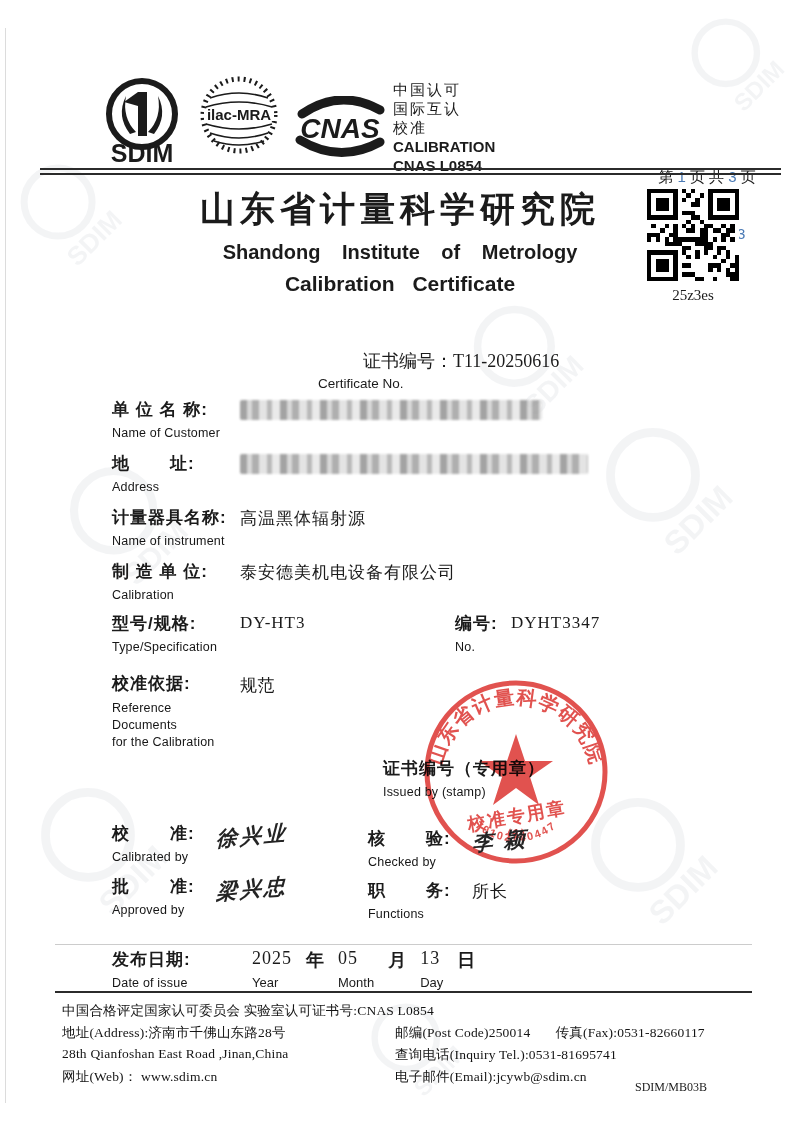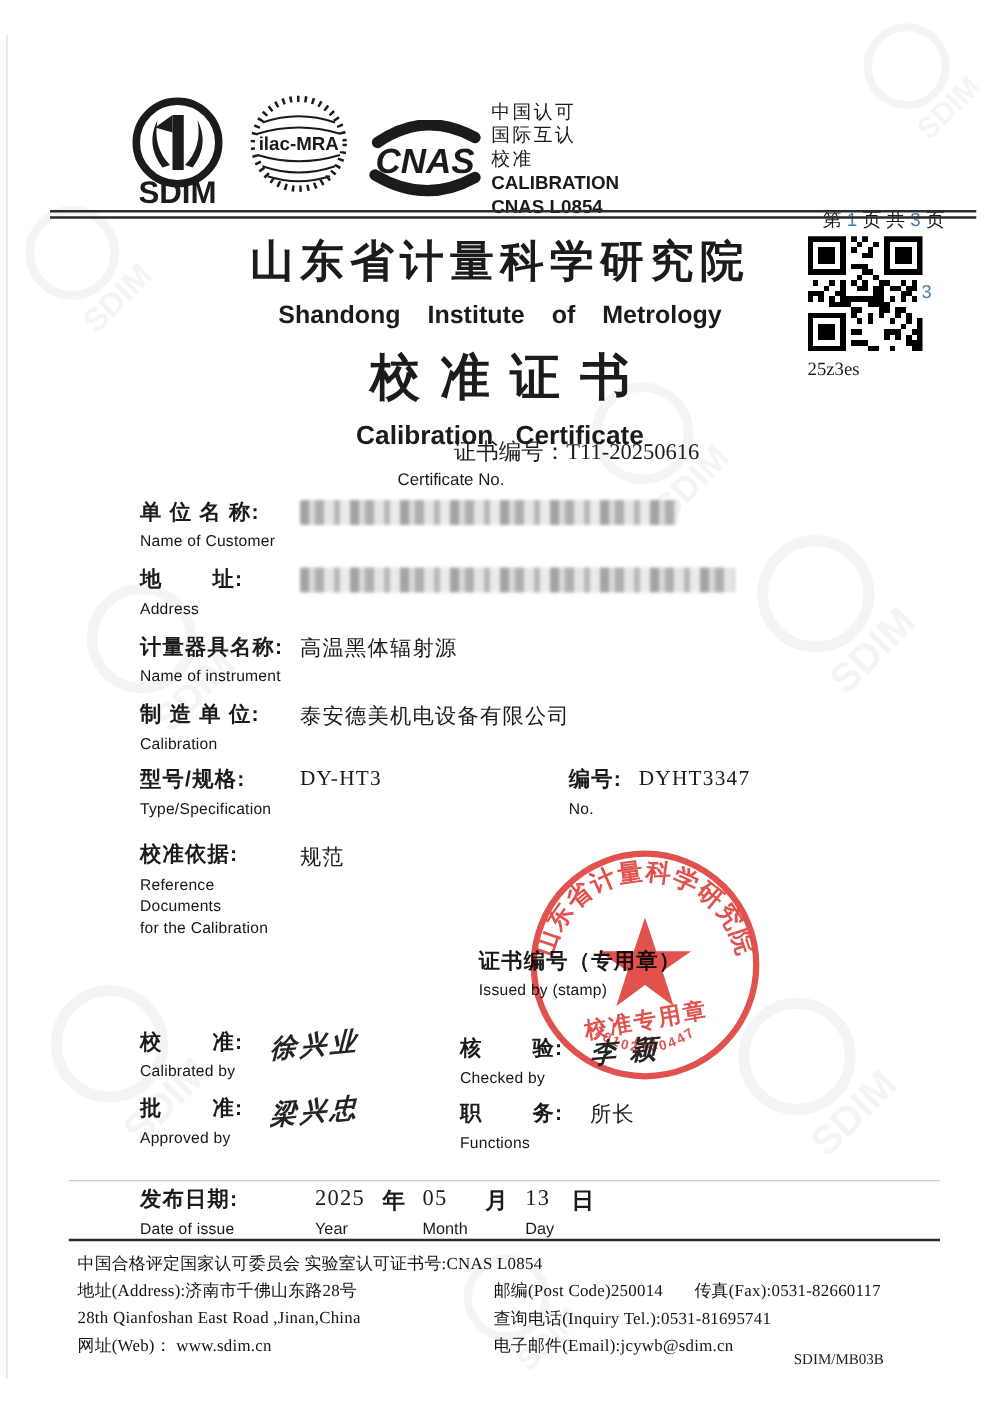--- a/index.html
+++ b/index.html
@@ -21,21 +21,21 @@
   
   .titleblock{left:0;top:186px;width:800px;text-align:center;}
   .t-cn{font-size:35px;font-weight:bold;letter-spacing:5px;font-family:"Liberation Serif",serif;}
   .t-en{font-size:20px;font-weight:bold;word-spacing:16px;margin-top:8px;}
   .c-cn{font-size:40px;font-weight:900;letter-spacing:16px;margin-top:10px;text-indent:16px;}
   .c-en{font-size:21px;font-weight:bold;word-spacing:12px;margin-top:8px;}
   .certno{left:363px;top:349px;font-size:18px;}
   .certno .num{font-family:"Liberation Serif",serif;}
   .certno-en{left:318px;top:376px;font-size:13.5px;}
   
-  .qrbox{left:646px;top:189px;width:94px;text-align:left;}
+  .qrbox{left:646px;top:189px;width:94px;text-align:center;}
   .qrbox .cap{font-size:15px;font-family:"Liberation Serif",serif;margin-top:2px;}
   
   .row{position:absolute;display:flex;align-items:flex-start;}
   .lblcol{width:128px;flex:none;}
   .lblcol.narrow{width:104px;}
   .cnl{font-size:17px;font-weight:600;white-space:pre;letter-spacing:1px;}
   .enl{font-size:12.5px;margin-top:5px;color:#161616;letter-spacing:0.2px;}
   .val{font-size:17px;font-family:"Liberation Serif",serif;padding-top:1px;letter-spacing:1px;}
   .redact{height:20px;border-radius:2px;opacity:.8;filter:blur(1.1px);
     background:repeating-linear-gradient(90deg,#8d8d8d 0 7px,#cfcfcf 7px 12px,#9c9c9c 12px 19px,#dedede 19px 27px,#a8a8a8 27px 32px,#e6e6e6 32px 40px);}
@@ -154,21 +154,20 @@
 <div class="abs pageinfo pre">
   <div><span>第 </span><span class="blue">1</span><span> 页 共 </span><span class="blue">3</span><span> 页</span></div>
   <div><span>Page </span><span class="blue">1</span><span> of </span><span class="blue">3</span></div>
 </div>
 
 <div class="abs rule-double"></div>
 
 <div class="abs titleblock">
   <div class="t-cn">山东省计量科学研究院</div>
   <div class="t-en">Shandong Institute of Metrology</div>
-  <div class="c-cn">校准证书</div>
   <div class="c-en">Calibration Certificate</div>
 </div>
 
 <div class="abs certno">
   <span>证书编号：</span><span class="num">T11-20250616</span>
 </div>
 <div class="abs certno-en">Certificate No.</div>
 
 <div class="abs qrbox">
   <svg id="qr-svg" width="92" height="92" viewBox="0 0 21 21" shape-rendering="crispEdges">

